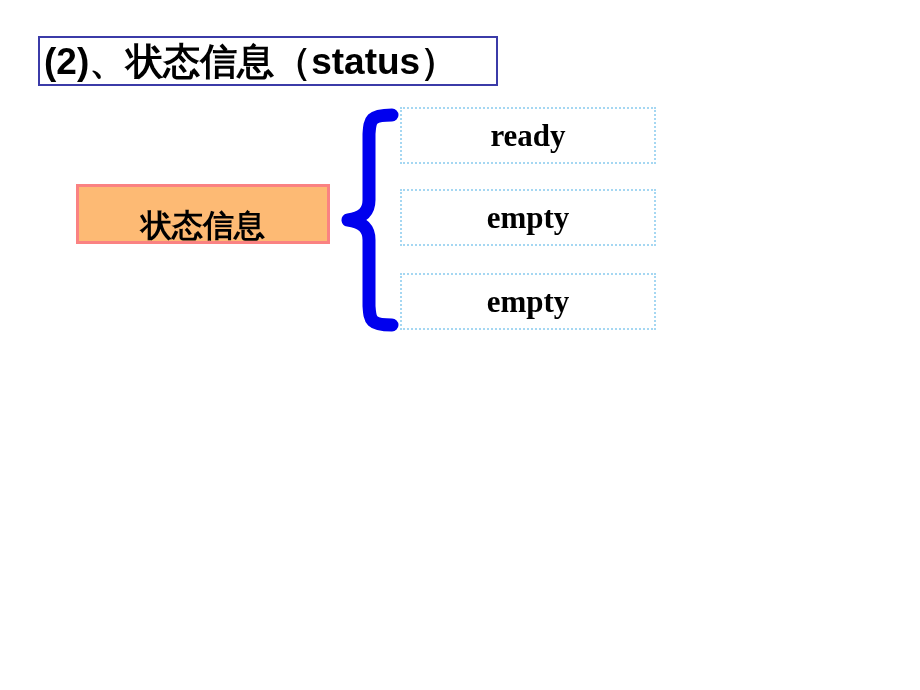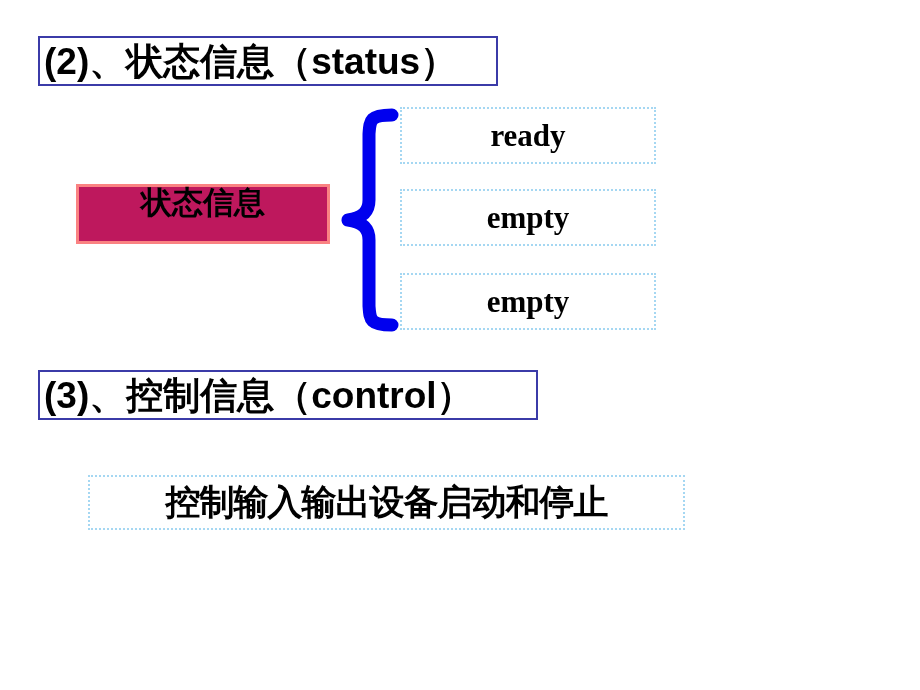--- a/index.html
+++ b/index.html
@@ -59,24 +59,24 @@
   #heading-control-box { left: 38px; top: 362px; width: 500px; height: 50px; }
 
   
   #source-box {
     position: absolute;
     left: 76px;
     top: 176px;
     width: 254px;
     height: 60px;
     box-sizing: border-box;
-    background: #be185d;
+    background: #fdba74;
     border: 3px solid #fa8282;
     display: flex;
-    align-items: flex-start;
+    align-items: flex-end;
     justify-content: center;
   }
   #source-box::after {
     content: "";
     position: absolute;
     left: 3px;
     top: 3px;
     right: -3px;
     bottom: -3px;
     border-right: 2px dotted #fcb3b3;
@@ -180,21 +180,15 @@
   <div class="value-box" id="value-box-1">
     <span class="value-text">empty</span>
   </div>
   <div class="value-box" id="value-box-0">
     <span class="value-text">ready</span>
   </div>
   <div class="value-box" id="value-box-2">
     <span class="value-text">empty</span>
   </div>
 
-  <div class="heading-box" id="heading-control-box">
-    <span class="heading-text">(3)、控制信息（control）</span>
-  </div>
 
-  <div id="control-desc-box">
-    <span class="control-desc-text">控制输入输出设备启动和停止</span>
-  </div>
 
 </div>
 
 </body></html>

